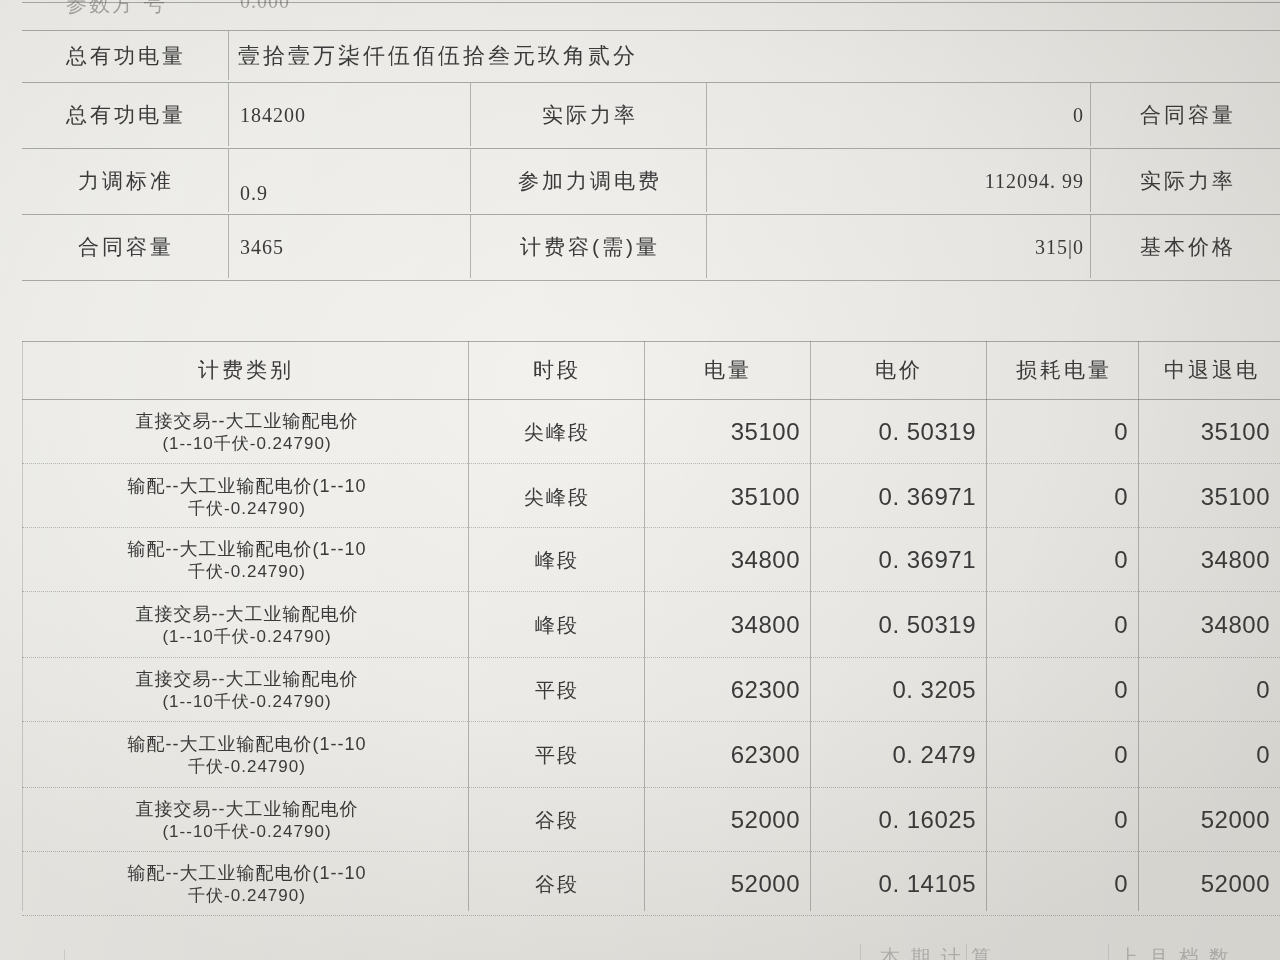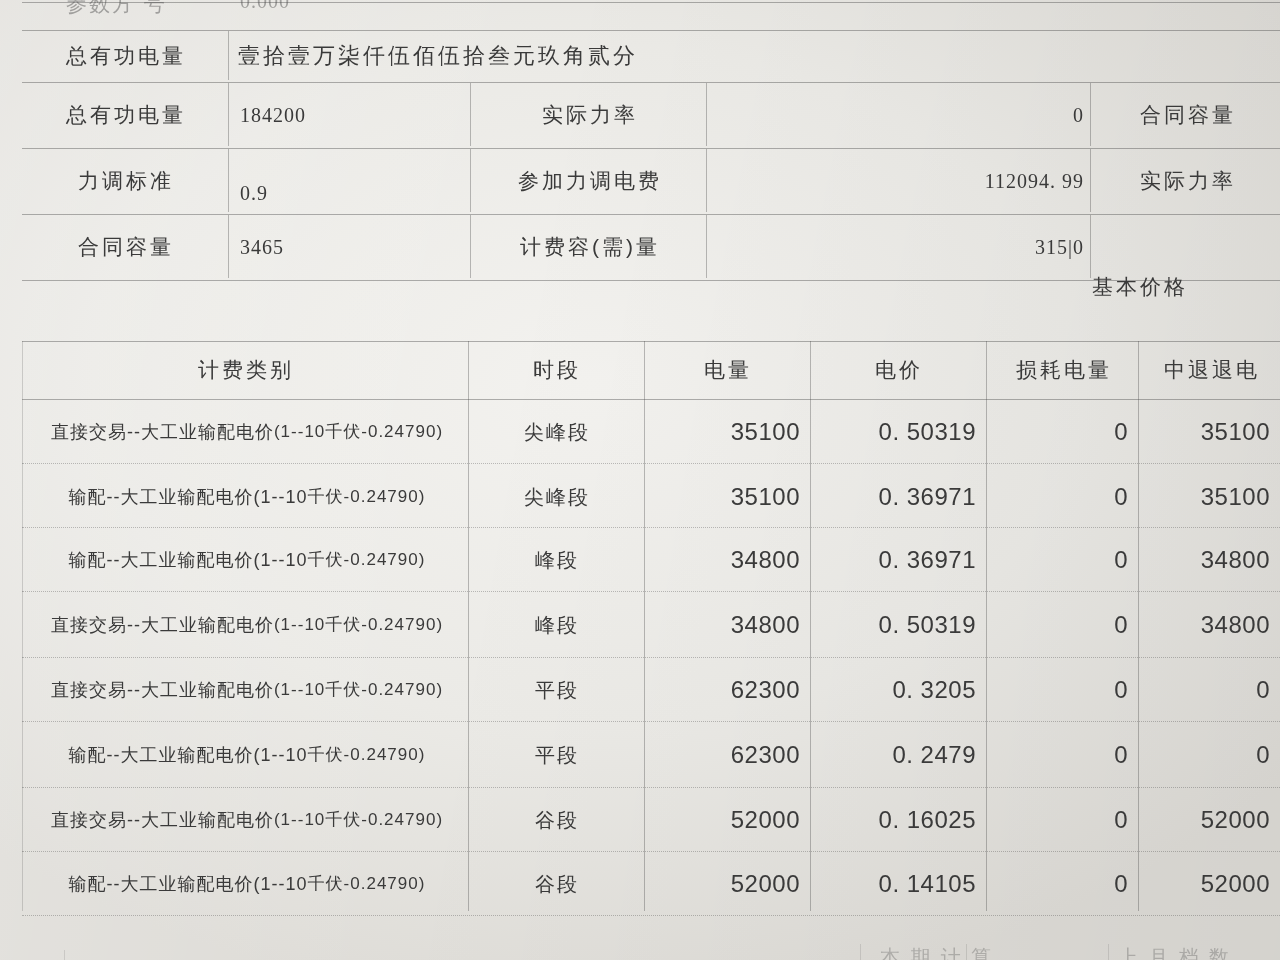--- a/index.html
+++ b/index.html
@@ -92,21 +92,21 @@
     position: absolute;
     display: flex;
     align-items: center;
     justify-content: center;
     font-size: 21px;
     letter-spacing: 3px;
   }
   .cat {
     position: absolute;
     display: flex;
-    flex-direction: row;
+    flex-direction: column;
     align-items: center;
     justify-content: center;
     font-size: 18px;
     line-height: 1.25;
     letter-spacing: 1px;
     text-align: center;
   }
   .cat .l2 { font-size: 17px; }
   .period {
     position: absolute;
@@ -170,21 +170,21 @@
   <div class="hline" style="left:22px; top:214px; width:1258px;"></div>
 
   <div class="lbl-box" style="left:26px; top:216px; width:200px; height:62px;">合同容量</div>
   <div class="vline" style="left:228px; top:215px; height:63px;"></div>
   <div class="val-left num" style="left:240px; top:216px; width:230px; height:62px;">3465</div>
   <div class="vline" style="left:470px; top:215px; height:63px;"></div>
   <div class="lbl-box" style="left:476px; top:216px; width:228px; height:62px;">计费容(需)量</div>
   <div class="vline" style="left:706px; top:215px; height:63px;"></div>
   <div class="val-right num" style="left:712px; top:216px; width:372px; height:62px;">315|0</div>
   <div class="vline" style="left:1090px; top:215px; height:63px;"></div>
-  <div class="lbl-box" style="left:1048px; top:216px; width:184px; height:62px;margin-top:40px;">基本价格</div>
+  <div class="lbl-box" style="left:1096px; top:216px; width:184px; height:62px;">基本价格</div>
   <div class="hline" style="left:22px; top:280px; width:1258px;"></div>
 
   <div class="hline" style="left:22px; top:341px; width:1258px;"></div>
   <div class="th" style="left:26px; top:343px; width:440px; height:54px;">计费类别</div>
   <div class="th" style="left:472px; top:343px; width:170px; height:54px;">时段</div>
   <div class="th" style="left:648px; top:343px; width:160px; height:54px;">电量</div>
   <div class="th" style="left:814px; top:343px; width:170px; height:54px;">电价</div>
   <div class="th" style="left:990px; top:343px; width:148px; height:54px;">损耗电量</div>
   <div class="th" style="left:1142px; top:343px; width:140px; height:54px;">中退退电</div>
   <div class="hline" style="left:22px; top:399px; width:1258px;"></div>

